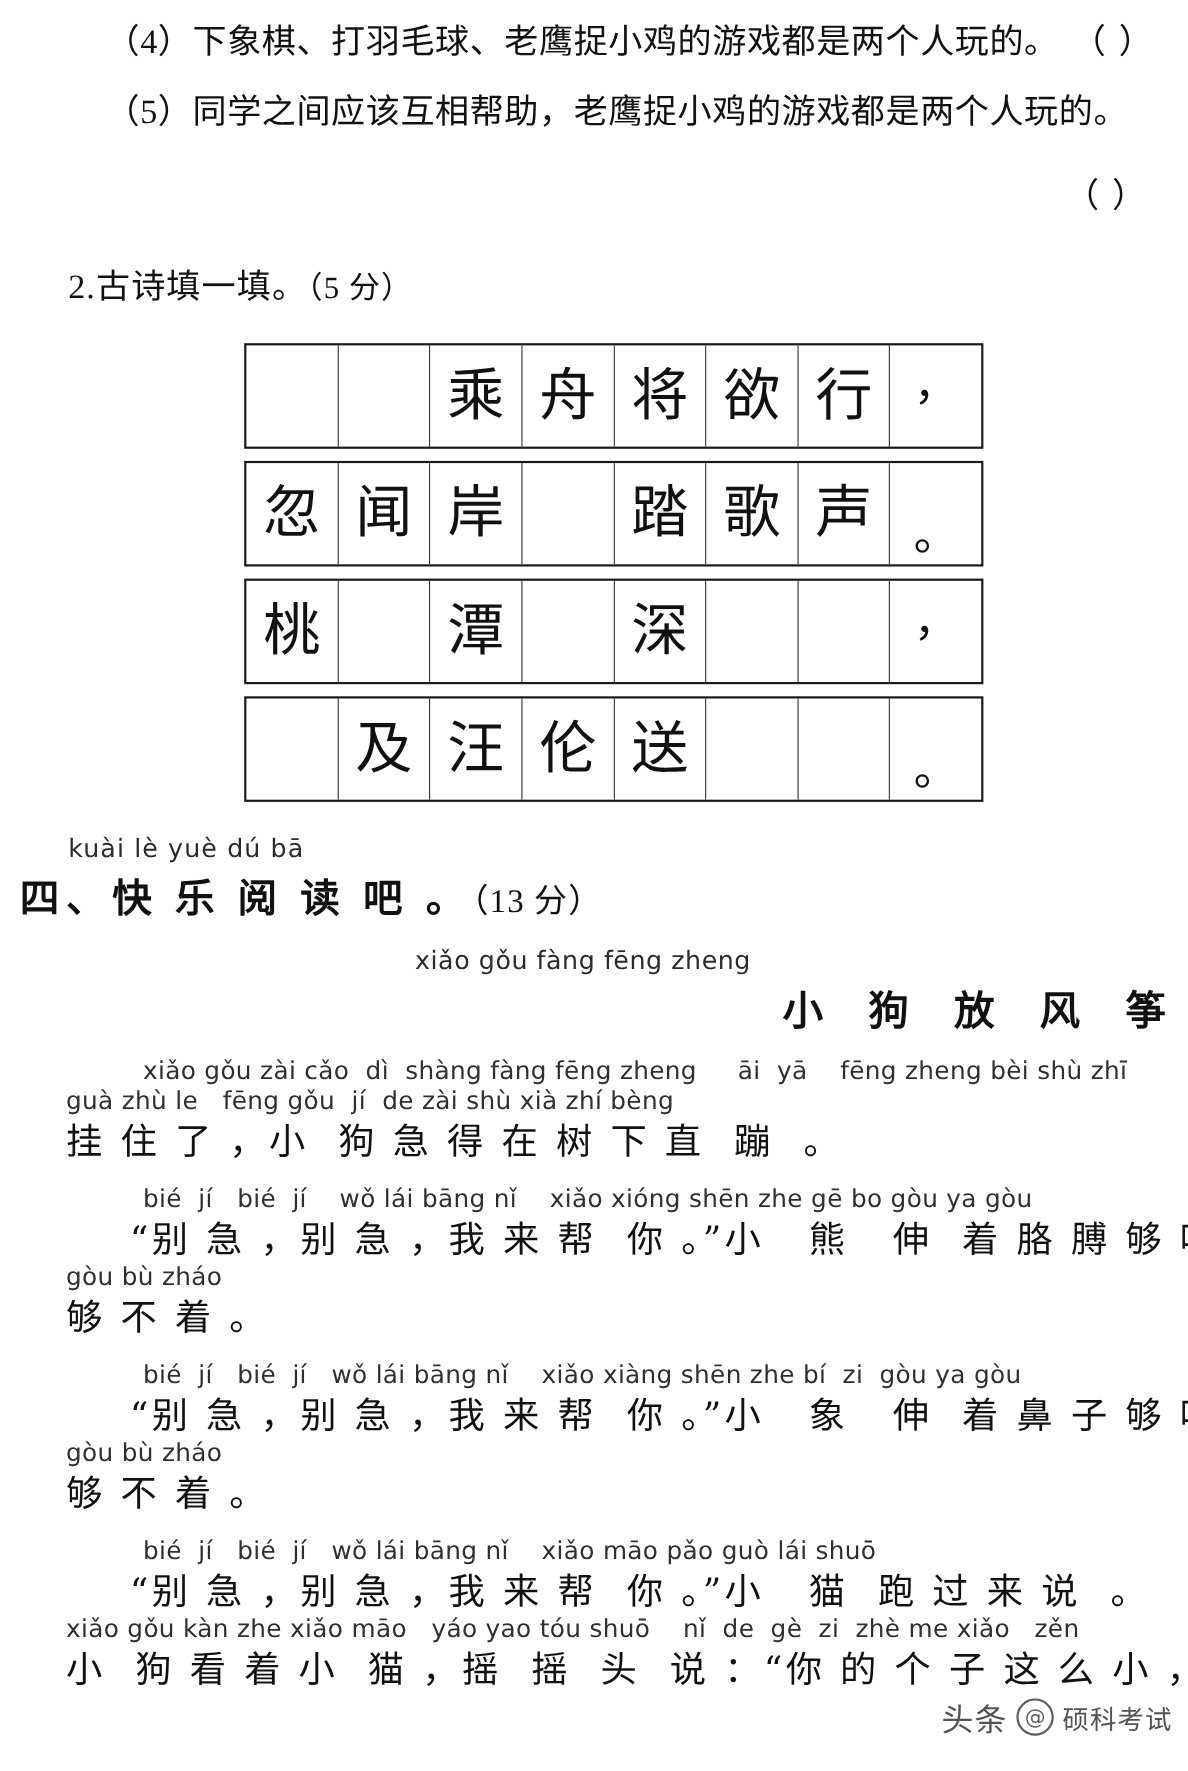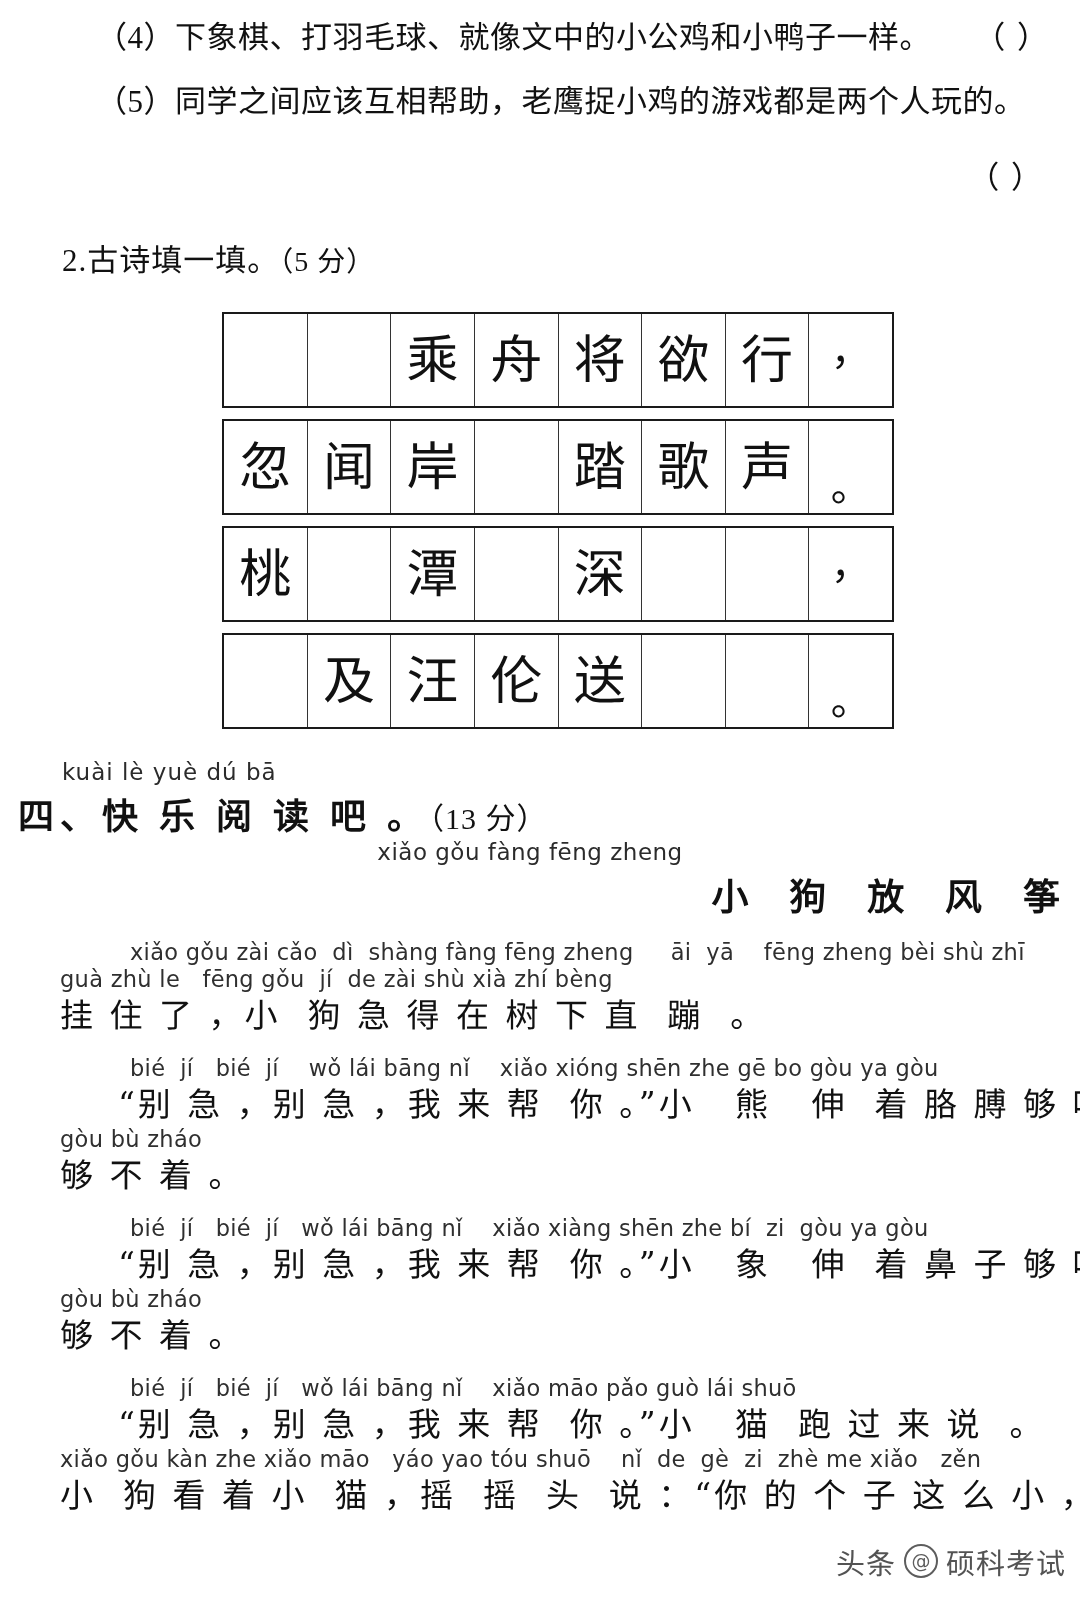--- a/index.html
+++ b/index.html
@@ -118,21 +118,21 @@
     letter-spacing: 6px;
     white-space: nowrap;
   }
   .sec4-title .score {
     font-weight: normal;
     font-size: 30px;
     letter-spacing: 1px;
   }
 
   
-  .story { }
+  .story { margin-top: 22px; }
 
   .story-title-pinyin {
     font-family: "DejaVu Sans", "Liberation Sans", sans-serif;
     font-size: 23px;
     color: #2b2b2b;
     text-align: center;
     letter-spacing: 0.5px;
     padding-right: 20px;
   }
   .story-title-han {
@@ -186,36 +186,36 @@
   }
   .wm-at {
     width: 30px; height: 30px;
     border: 2.4px solid #3a3a3a;
     border-radius: 50%;
     display: flex; align-items: center; justify-content: center;
     font-size: 19px; color: #3a3a3a;
     font-family: "DejaVu Sans", "Liberation Sans", sans-serif;
   }
   .wm-name {
-    font-size: 29px;
+    font-size: 24px;
     color: #2e2e2e;
     font-family: "DejaVu Serif", "Liberation Serif", serif;
     letter-spacing: 1px;
   }
 </style>
 </head>
 <body>
 
 <div class="page">
 
   <div class="judge-block">
 
     <div class="judge-line">
       <span class="judge-text">（4）</span>
-      <span class="judge-text">下象棋、打羽毛球、就像文中的小公鸡和小鸭子一样。</span>
+      <span class="judge-text">下象棋、打羽毛球、老鹰捉小鸡的游戏都是两个人玩的。</span>
       <span class="judge-paren">（      ）</span>
     </div>
 
     <div class="judge-line">
       <span class="judge-text">（5）</span>
       <span class="judge-text">同学之间应该互相帮助，老鹰捉小鸡的游戏都是两个人玩的。</span>
     </div>
 
     <div class="paren-solo">（      ）</div>
   </div>

